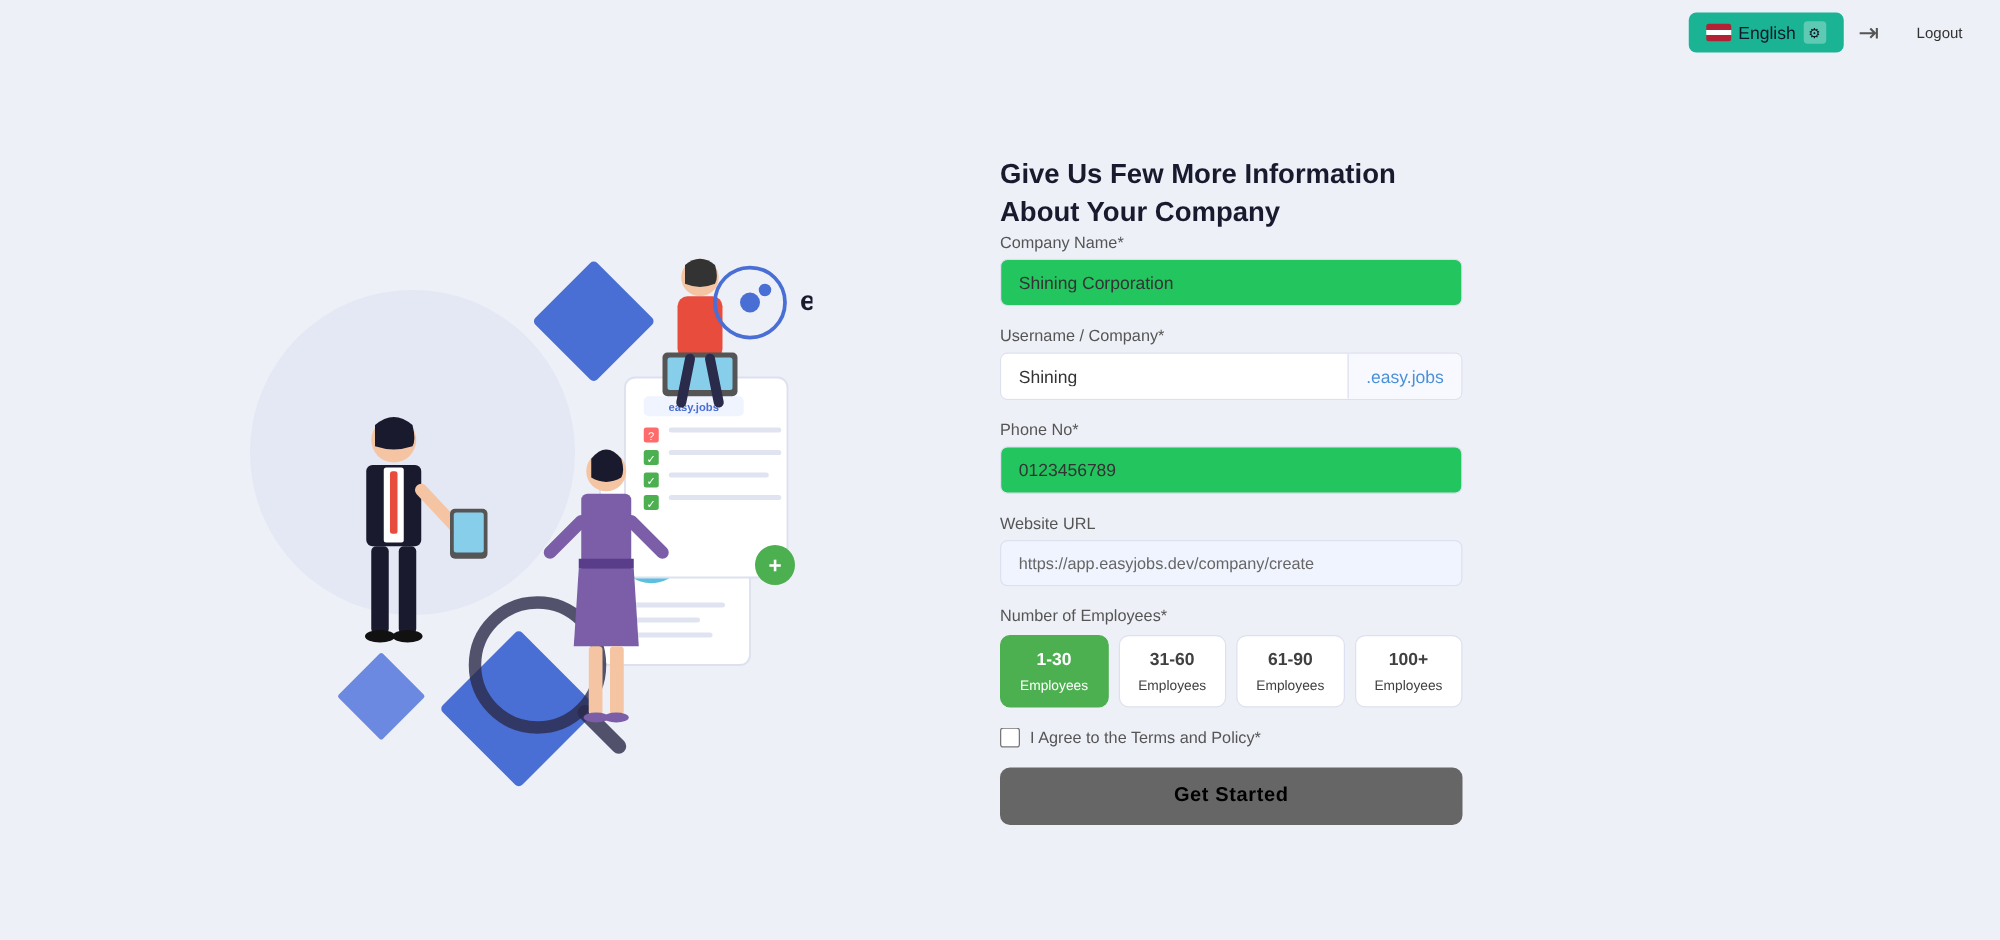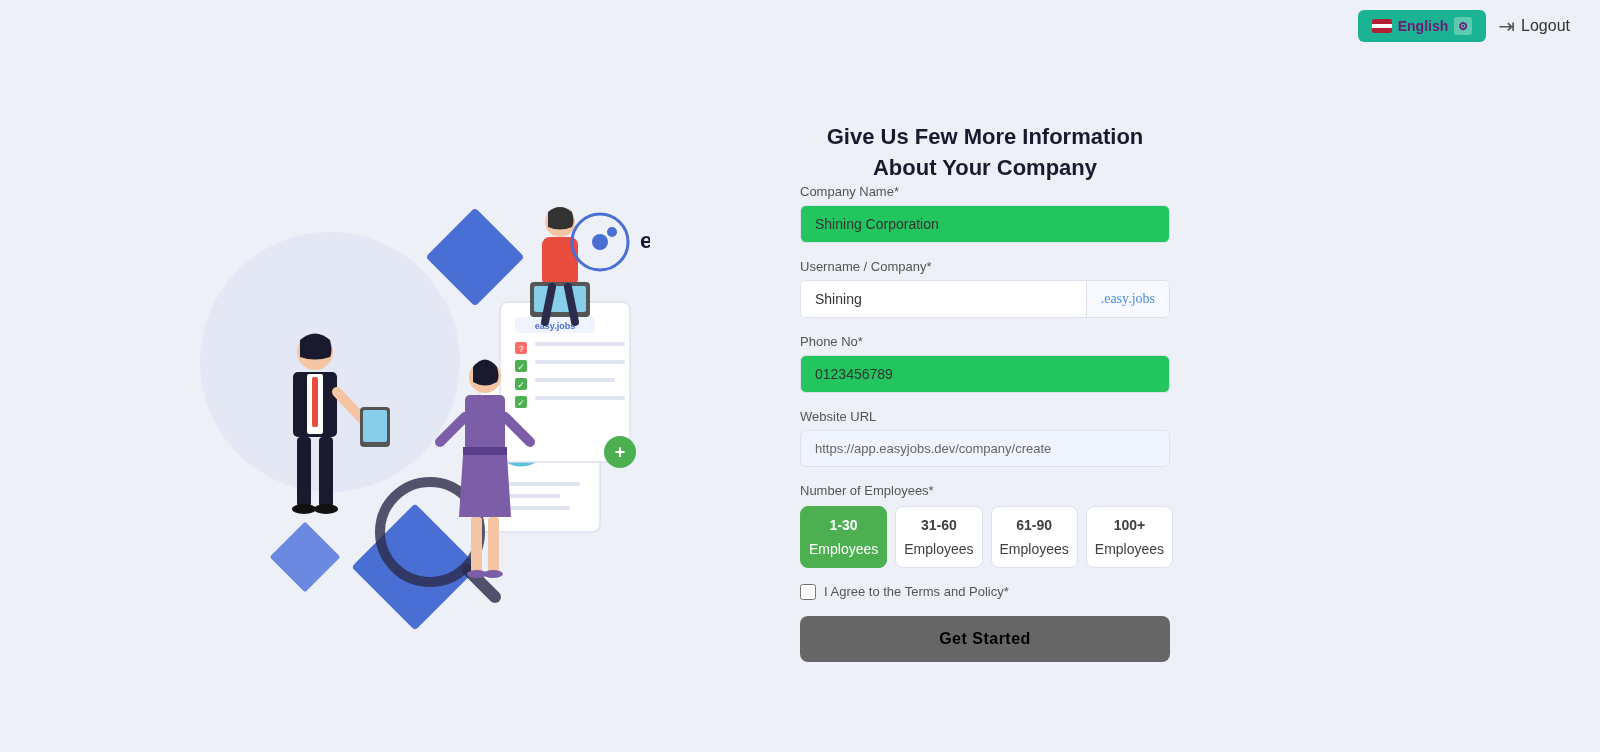--- a/index.html
+++ b/index.html
@@ -17,27 +17,27 @@
       justify-content: flex-end;
       align-items: center;
       padding: 10px 30px;
       gap: 12px;
     }
     .lang-btn {
       display: flex;
       align-items: center;
       gap: 6px;
       background: #1ab394;
-      color: #701a75;
+      color: #0f172a;
       border: none;
       border-radius: 6px;
       padding: 7px 14px;
       font-size: 14px;
       cursor: pointer;
-      font-weight: 700;
+      font-weight: 400;
     }
     .flag-icon {
       width: 20px;
       height: 14px;
       display: inline-block;
       background: linear-gradient(to bottom, #b22234 33%, white 33%, white 66%, #b22234 66%);
       border-radius: 2px;
       position: relative;
       overflow: hidden;
       flex-shrink: 0;
@@ -51,24 +51,25 @@
       align-items: center;
       justify-content: center;
       font-size: 11px;
     }
     .logout-icon {
       font-size: 20px;
       color: #555;
       cursor: pointer;
     }
     .logout-text {
-      font-size: 16px;
+      font-size: 12px;
       color: #333;
       cursor: pointer;
       font-weight: 500;
+      margin-left: 24px;
     }
     .logout-wrapper {
       display: flex;
       align-items: center;
       gap: 6px;
     }
 
     
     .main-content {
       display: flex;
@@ -99,21 +100,20 @@
       flex-direction: column;
       align-items: flex-start;
       padding: 20px 60px 20px 20px;
       max-width: 450px;
     }
 
     .form-title {
       font-size: 22px;
       font-weight: 700;
       color: #1a1a2e;
-      text-align: center;
       line-height: 1.4;
       width: 100%;
     }
 
     .form-group {
       width: 100%;
       margin-bottom: 16px;
     }
 
     .form-label {
@@ -155,21 +155,20 @@
 
     .username-suffix {
       display: flex;
       align-items: center;
       padding: 10px 14px;
       font-size: 14px;
       color: #4a90d9;
       border-left: 1px solid #dde1ef;
       background: #f8f9ff;
       font-weight: 500;
-      font-family: Liberation Serif, serif;
     }
 
     .website-input {
       width: 100%;
       border: 1px solid #dde1ef;
       border-radius: 6px;
       padding: 10px 14px;
       font-size: 13px;
       color: #666;
       background: #f0f4ff;
@@ -241,21 +240,21 @@
     }
 
     .emp-btn .emp-range {
       font-weight: 700;
       font-size: 14px;
       display: block;
       text-align: center;
     }
 
     .emp-btn .emp-subtitle {
-      font-size: 14px;
+      font-size: 11px;
       margin-top: 8px;
       display: block;
     }
 
     .terms-row {
       display: flex;
       align-items: center;
       gap: 8px;
       margin-bottom: 16px;
       width: 100%;

